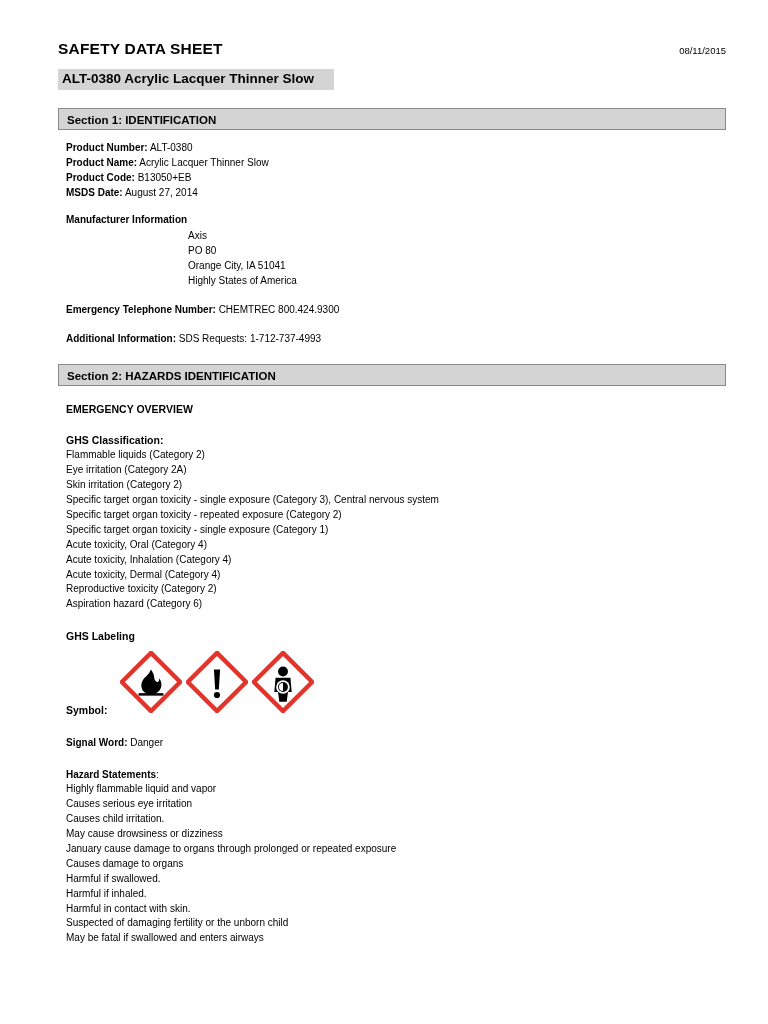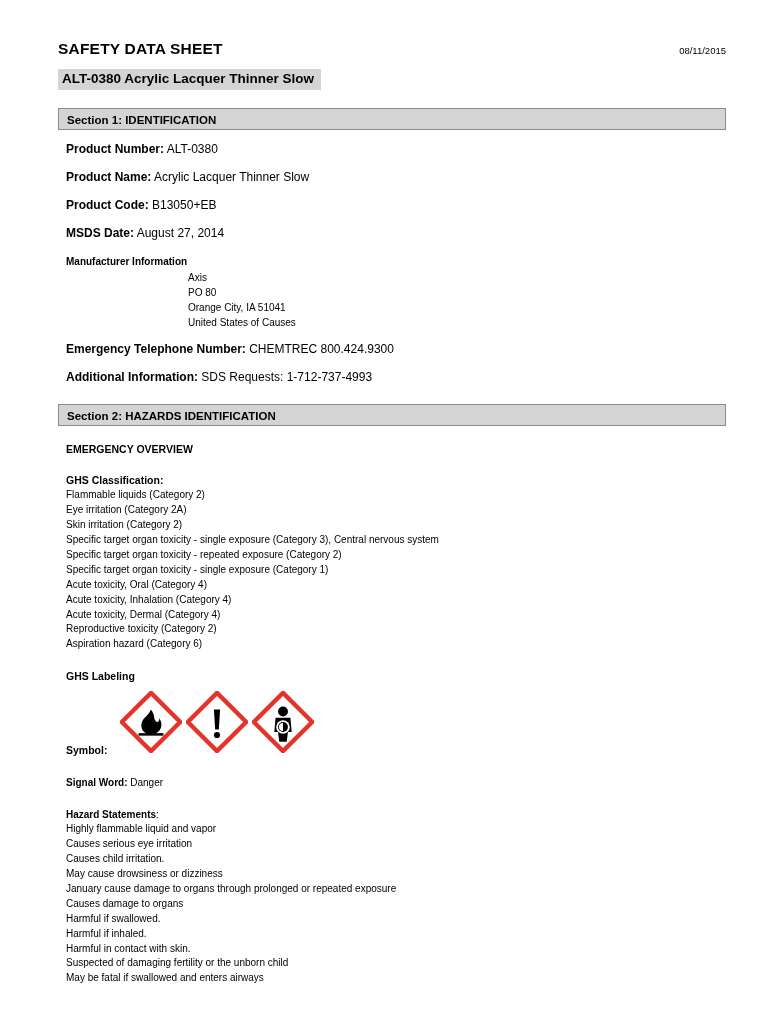--- a/index.html
+++ b/index.html
@@ -43,41 +43,41 @@
   .doc-date {
     font-size: 9.5px;
     font-weight: normal;
   }
   .doc-subtitle {
     margin-top: 11px;
     font-size: 13.5px;
     font-weight: bold;
     background: #d4d4d4;
     display: inline-block;
-    padding: 2px 7px 2px 4px;
+    padding: 2px 20px 2px 4px;
     line-height: 1.25;
   }
 
   
   .section-bar {
     background: #d4d4d4;
     border: 1px solid #8a8a8a;
     font-weight: bold;
     font-size: 11.5px;
     padding: 5px 0 3px 8px;
     box-sizing: border-box;
     margin-top: 18px;
   }
 
   .block { font-size: 10px; line-height: 1.47; }
   .pad-l { padding-left: 8px; }
   .mt10 { margin-top: 10px; }
   .mt14 { margin-top: 14px; }
 
-  .kv { font-size: 12px; line-height: 1.5; margin-top: 10px; }
+  .kv { font-size: 10px; line-height: 1.5; }
   .kv .k { font-weight: bold; }
 
   .addr-block { margin-top: 13px; }
   .addr-title { font-weight: bold; font-size: 10px; }
   .addr-lines { margin-left: 122px; font-size: 10px; line-height: 1.5; }
 
   .emerg-overview {
     font-weight: bold;
     font-size: 10.5px;
     margin-top: 16px;
@@ -151,21 +151,21 @@
         <span class="k">MSDS Date:</span>
         <span>August 27, 2014</span>
       </div>
 
       <div class="addr-block">
         <div class="addr-title">Manufacturer Information</div>
         <div class="addr-lines">
           <div>Axis</div>
           <div>PO 80</div>
           <div>Orange City, IA 51041</div>
-          <div>United States of Causes</div>
+          <div>Highly States of America</div>
         </div>
       </div>
 
       <div class="kv mt14">
         <span class="k">Emergency Telephone Number:</span>
         <span>CHEMTREC 800.424.9300</span>
       </div>
 
       <div class="kv mt14">
         <span class="k">Additional Information:</span>

